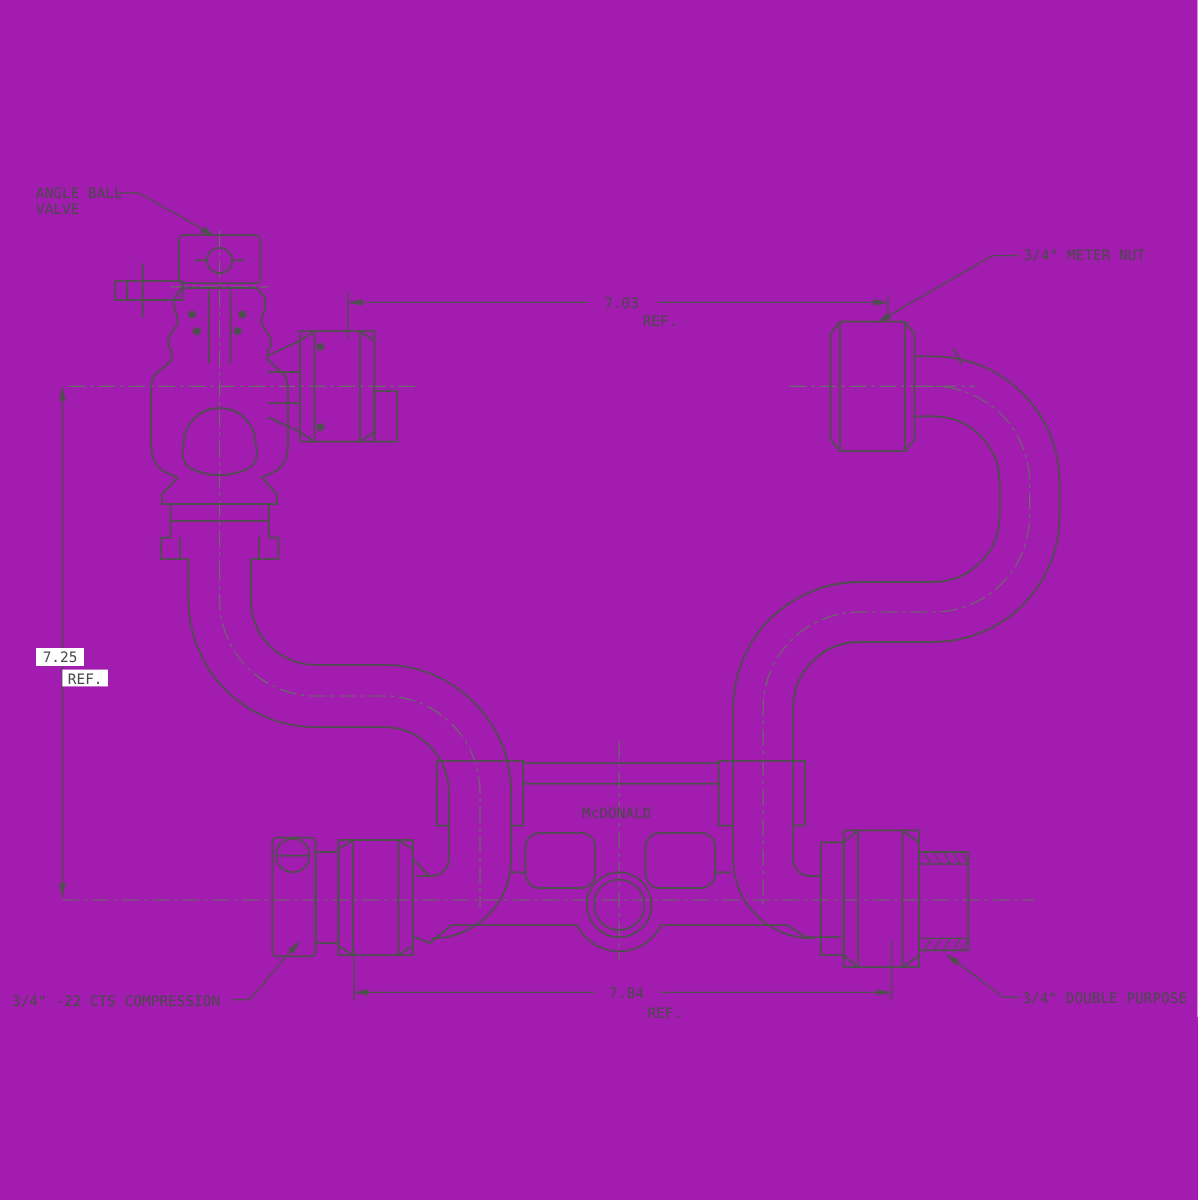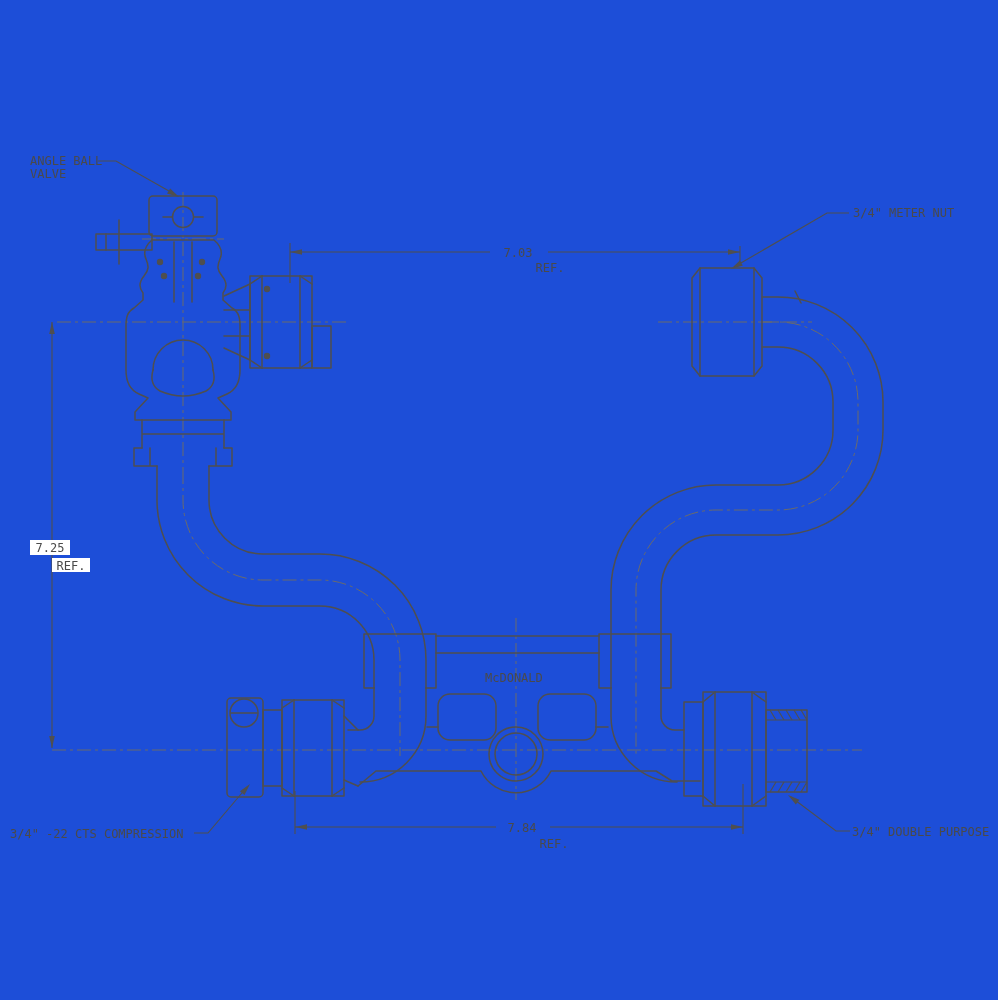--- a/index.html
+++ b/index.html
@@ -1,16 +1,16 @@
 <!DOCTYPE html>
 <html><head>
 <meta charset="utf-8">
 <style>
   html,body{margin:0;padding:0;background:#ffffff;}
-  .stage{width:998px;height:1000px;position:relative;background:#1d4ed8;overflow:hidden;}
+  .stage{width:998px;height:1000px;position:relative;background:#a21caf;overflow:hidden;}
   svg{display:block;}
   svg text{
     font-family:"DejaVu Sans Mono","Liberation Mono",monospace;
     fill:#4a4a4a;
     font-size:12px;
     letter-spacing:0px;
   }
   .ln{stroke:#4f4f4f;stroke-width:1.5;fill:none;stroke-linecap:round;stroke-linejoin:round;}
   .thin{stroke:#4f4f4f;stroke-width:1.1;fill:none;}
   .cl{stroke:#6b6b6b;stroke-width:1;fill:none;stroke-dasharray:14 4 3 4;}

